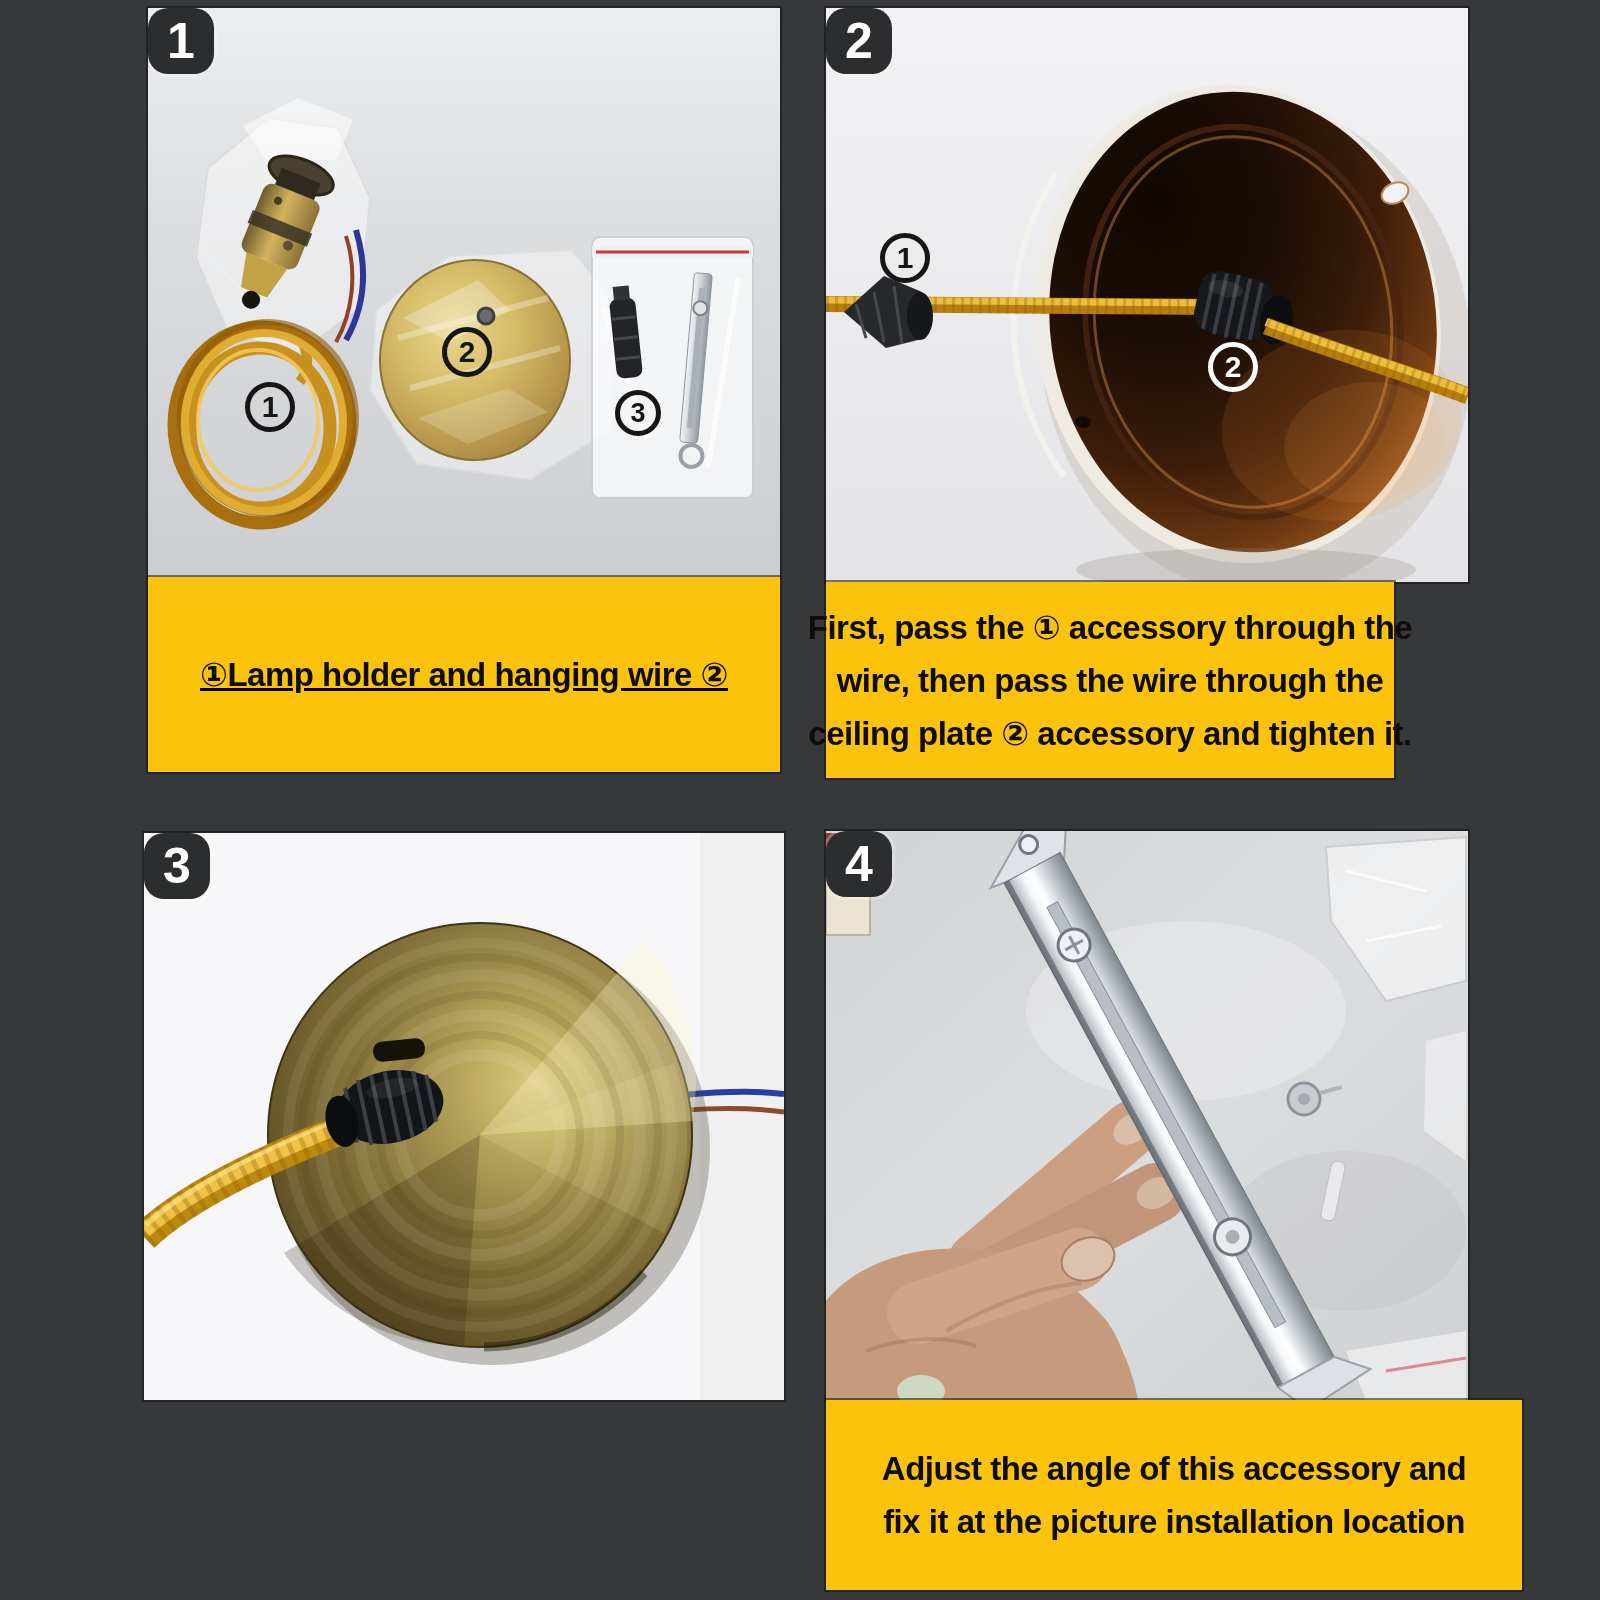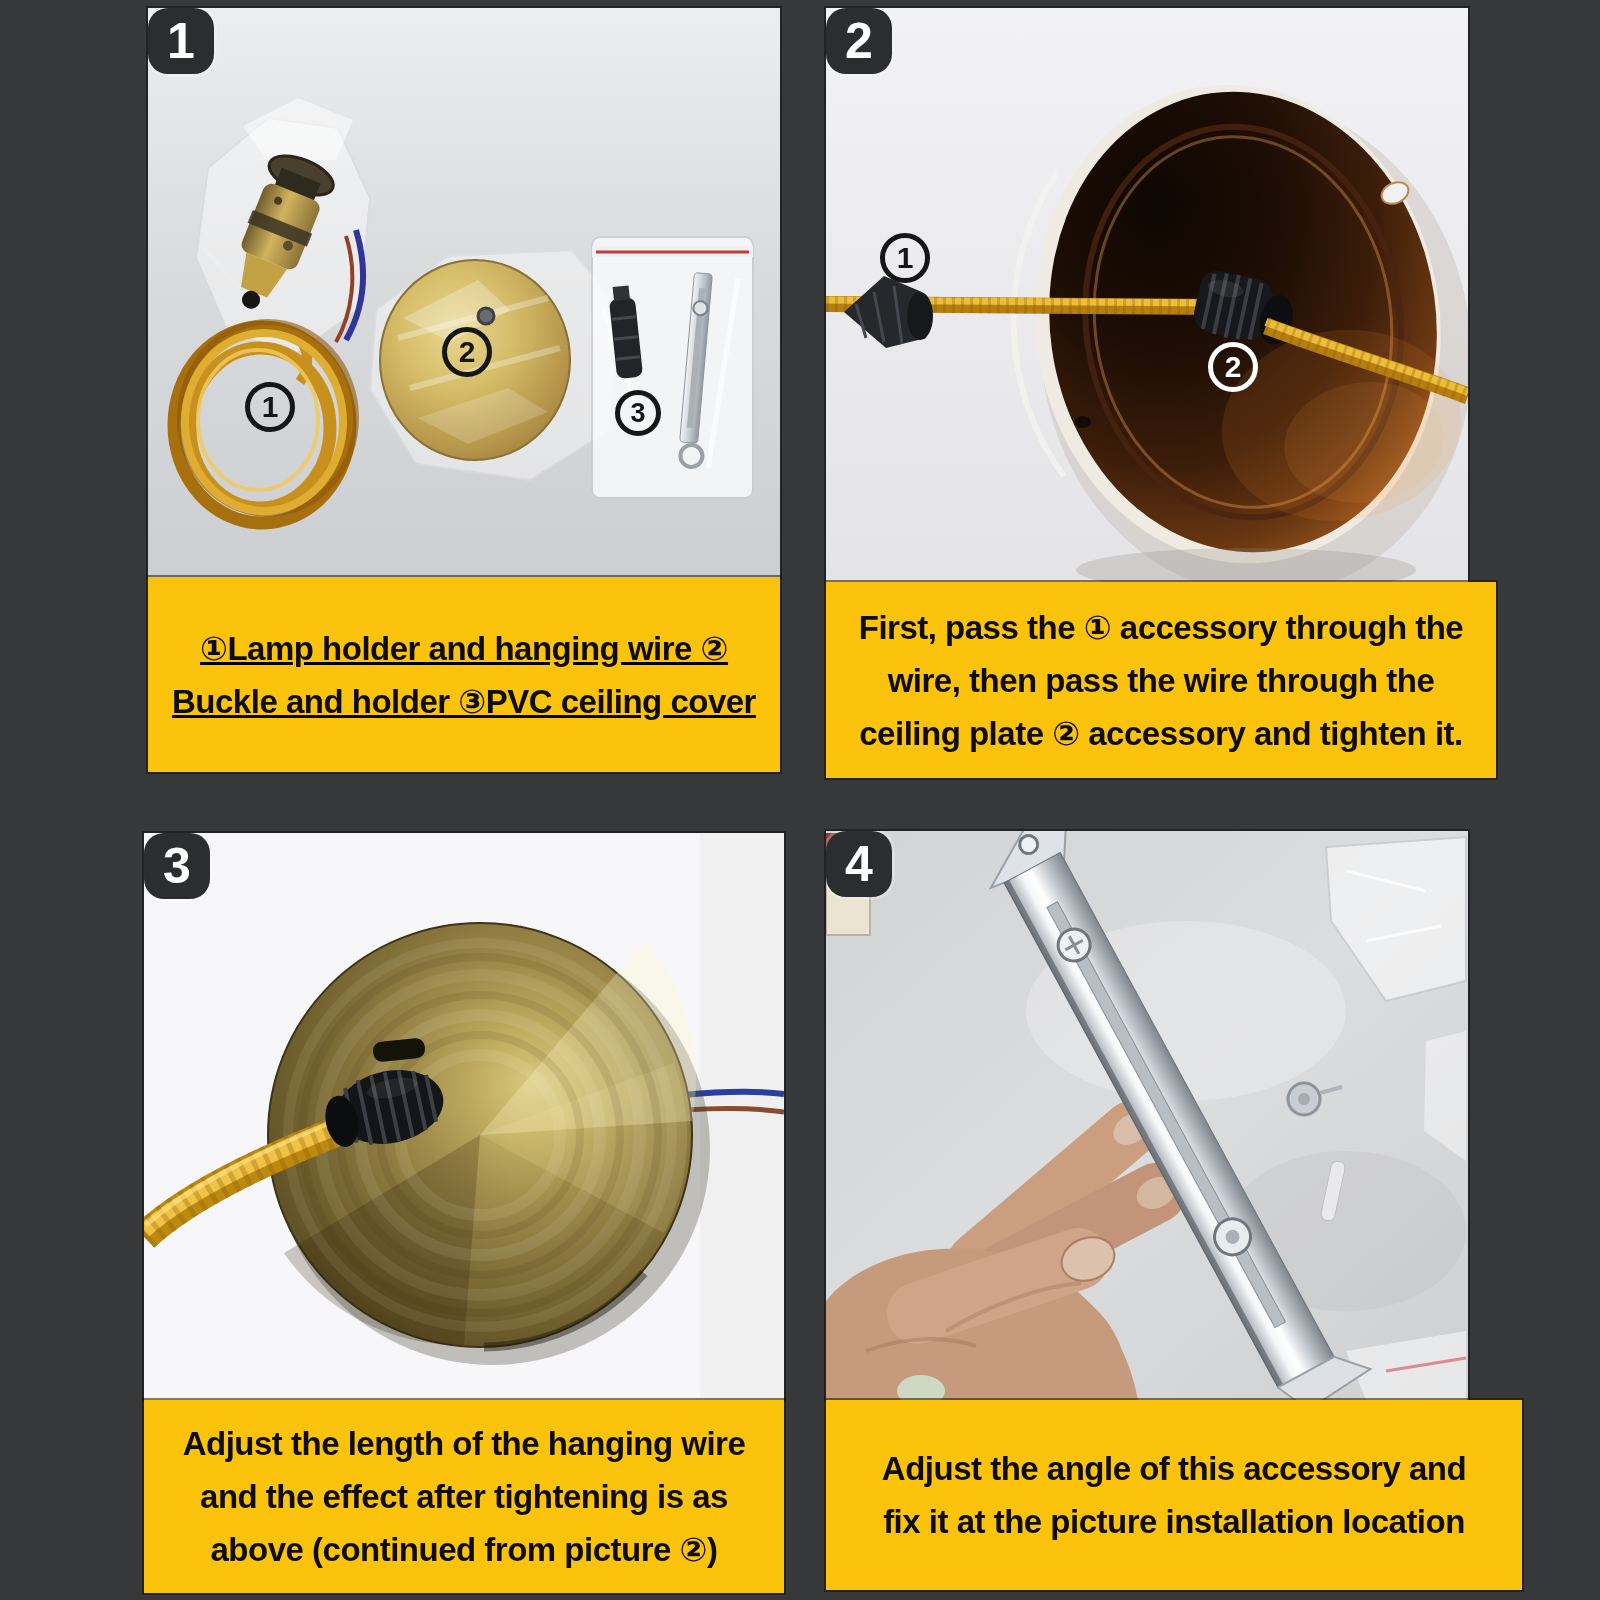--- a/index.html
+++ b/index.html
@@ -16,21 +16,21 @@
          justify-content:center;box-shadow:0 0 0 3px rgba(250,250,250,.25);}
   .plabel{position:absolute;width:50px;height:50px;border-radius:50%;border:5px solid #161616;
           box-sizing:border-box;color:#161616;font-weight:bold;font-size:30px;display:flex;
           align-items:center;justify-content:center;background:transparent;}
   .plabel.small{width:46px;height:46px;font-size:27px;}
   .plabel.white{border-color:#ffffff;color:#ffffff;}
   
   .photo1{left:148px;top:8px;width:632px;height:569px;background:#dcdde0;}
   .cap1  {left:148px;top:577px;width:632px;height:195px;text-decoration:underline;}
   .photo2{left:826px;top:8px;width:642px;height:574px;background:#ececee;}
-  .cap2  {left:826px;top:582px;width:670px;height:196px;}
+  .cap2  {left:826px;top:582px;width:568px;height:196px;}
   .photo3{left:144px;top:833px;width:640px;height:567px;background:#f6f6f8;}
   .cap3  {left:144px;top:1400px;width:640px;height:193px;}
   .photo4{left:826px;top:831px;width:642px;height:569px;background:#d6d7d9;}
   .cap4  {left:826px;top:1400px;width:696px;height:190px;}
 </style>
 </head>
 <body>
 
 <div class="canvas">
 
@@ -110,21 +110,20 @@
         <circle cx="4" cy="98" r="11" fill="none" stroke="#9aa0a7" stroke-width="4"></circle>
       </g>
     </svg>
     <div class="badge">1</div>
     <div class="plabel" style="left:97px;top:374px;">1</div>
     <div class="plabel" style="left:294px;top:319px;">2</div>
     <div class="plabel small" style="left:467px;top:382px;">3</div>
   </div>
   <div class="caption cap1">
     <span class="cap-line">①Lamp holder and hanging wire ②</span>
-    <span class="cap-line">Buckle and holder ③PVC ceiling cover</span>
   </div>
 
   <div class="photo photo2">
     <svg viewBox="0 0 642 574" preserveAspectRatio="none">
       <defs>
         <linearGradient id="p2bg" x1="0" y1="0" x2="0" y2="1">
           <stop offset="0" stop-color="#f2f2f4"></stop>
             <stop offset="1" stop-color="#e4e4e6"></stop>
         </linearGradient>
         <radialGradient id="p2plate" cx="0.32" cy="0.22" r="0.95">
@@ -224,25 +223,20 @@
 
       <g transform="translate(246,274) rotate(-12)">
         <ellipse cx="0" cy="0" rx="54" ry="36" fill="#141518"></ellipse>
         <path d="M-40,-28 L-40,28 M-26,-33 L-26,33 M-12,-35 L-12,35 M2,-35 L2,35 M16,-34 L16,34 M30,-30 L30,30 M42,-24 L42,24" stroke="#3c3f45" stroke-width="4"></path>
         <ellipse cx="-50" cy="4" rx="16" ry="26" fill="#0c0d0f"></ellipse>
         <ellipse cx="6" cy="-18" rx="26" ry="9" fill="#ffffff" opacity="0.07"></ellipse>
       </g>
     </svg>
     <div class="badge">3</div>
   </div>
-  <div class="caption cap3">
-    <span class="cap-line">Adjust the length of the hanging wire</span>
-    <span class="cap-line">and the effect after tightening is as</span>
-    <span class="cap-line">above (continued from picture ②)</span>
-  </div>
 
   <div class="photo photo4">
     <svg viewBox="0 0 642 569" preserveAspectRatio="none">
       <defs>
         <linearGradient id="p4bgg" x1="0" y1="0" x2="1" y2="1">
           <stop offset="0" stop-color="#d2d3d5"></stop>
             <stop offset="0.5" stop-color="#dcdddf"></stop>
             <stop offset="1" stop-color="#cfd0d2"></stop>
         </linearGradient>
         <linearGradient id="p4chrome" x1="0" y1="0" x2="1" y2="0">

